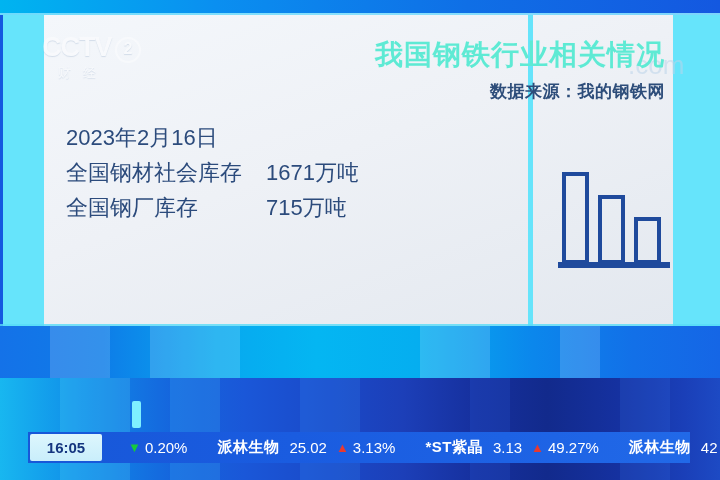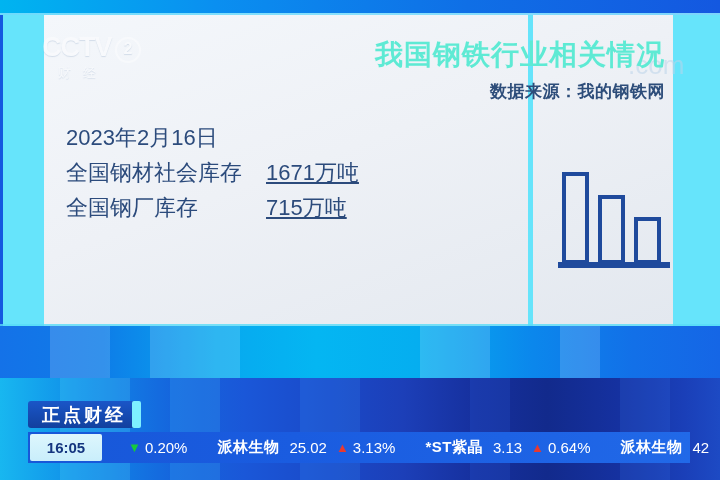--- a/index.html
+++ b/index.html
@@ -76,21 +76,21 @@
   }
 
   
   .body-copy{
     position:absolute;left:66px;top:120px;width:450px;
     color:#2c4b7c;font-size:22px;line-height:35px;
   }
   .body-line{white-space:nowrap;}
   .body-line.wrap{white-space:normal;}
   .lbl{display:inline-block;}
-  .val{display:inline-block;text-decoration:underline;}
+  .val{display:inline-block;}
   .row-a .lbl{width:200px;}
   .row-b .lbl{width:200px;}
 
   
   .chart-icon{position:absolute;left:558px;top:152px;width:115px;height:120px;}
 
   
   .band-cyan{
     position:absolute;left:0;top:326px;width:720px;height:52px;
     background:linear-gradient(90deg,#1472e8 0%,#0e7ce8 14%,#07a8ef 30%,#04b6f2 44%,#05aef0 58%,#0b87ec 74%,#1270e8 88%,#1566e6 100%);
@@ -201,23 +201,20 @@
   </div>
 
   <div class="band-dark">
     <div class="stripe" style="left:60px;width:70px;background:#6ff0ff;"></div>
     <div class="stripe" style="left:170px;width:50px;background:#4ac8ff;"></div>
     <div class="stripe" style="left:300px;width:60px;background:#3a9cff;"></div>
     <div class="stripe" style="left:470px;width:40px;background:#2a6cf0;"></div>
     <div class="stripe" style="left:620px;width:50px;background:#3a7cf0;"></div>
   </div>
 
-  <div class="prog-badge">
-    <span>正点财经</span>
-  </div>
   <div class="prog-accent"></div>
 
   <div class="ticker">
     <div class="ticker-time">16:05</div>
 
     <div class="tick-item gap1">
       <span class="arrow down">▼</span>
       <span class="pct down">0.20%</span>
     </div>
 
@@ -225,21 +222,21 @@
       <span class="tick-name">派林生物</span>
       <span class="tick-price">25.02</span>
       <span class="arrow up">▲</span>
       <span class="pct up">3.13%</span>
     </div>
 
     <div class="tick-item gap2">
       <span class="tick-name">*ST紫晶</span>
       <span class="tick-price">3.13</span>
       <span class="arrow up">▲</span>
-      <span class="pct up">0.64%</span>
+      <span class="pct up">49.27%</span>
     </div>
 
     <div class="tick-item gap2">
       <span class="tick-name">派林生物</span>
       <span class="tick-price">42</span>
     </div>
   </div>
 
 </div>
 

